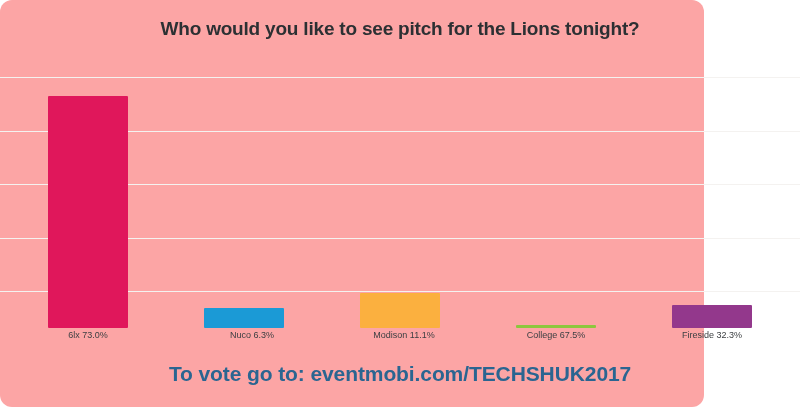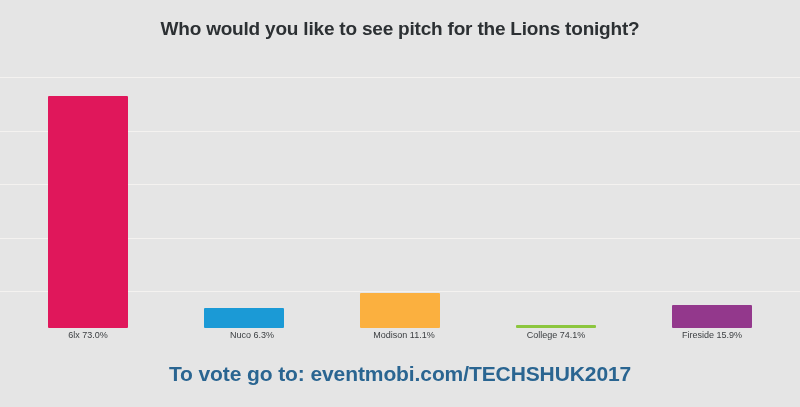--- a/index.html
+++ b/index.html
@@ -11,23 +11,24 @@
     width: 800px;
     height: 407px;
     font-family: "Liberation Sans", sans-serif;
     overflow: hidden;
     position: relative;
   }
 
   #poll-chart-card {
     position: absolute;
     left: 0; top: 0;
-    width: 800px;
+    width: 704px;
     height: 407px;
-    background: #e5e5e5;
+    background: #fca5a5;
+    border-radius: 12px;
   }
 
   
   #chart-title {
     position: absolute;
     left: 0;
     top: 18px;
     width: 800px;
     text-align: center;
     font-size: 19px;
@@ -145,19 +146,19 @@
         <div class="bar-group" style="left: 672px;">
           <div class="bar-rect" title="Fireside 7.1%" style="height: 23px; background: rgb(147, 56, 140);"></div>
         </div>
       </div>
   </div>
 
   <div id="category-labels">
       <div class="cat-label" style="left: 28px;">6lx 73.0%</div>
       <div class="cat-label" style="left: 192px;">Nuco 6.3%</div>
       <div class="cat-label" style="left: 344px;">Modison 11.1%</div>
-      <div class="cat-label" style="left: 496px;">College 74.1%</div>
-      <div class="cat-label" style="left: 652px;">Fireside 15.9%</div>
+      <div class="cat-label" style="left: 496px;">College 67.5%</div>
+      <div class="cat-label" style="left: 652px;">Fireside 32.3%</div>
     </div>
 
   <div id="vote-footer">To vote go to: eventmobi.com/TECHSHUK2017</div>
 
 </div>
 
 </body></html>

